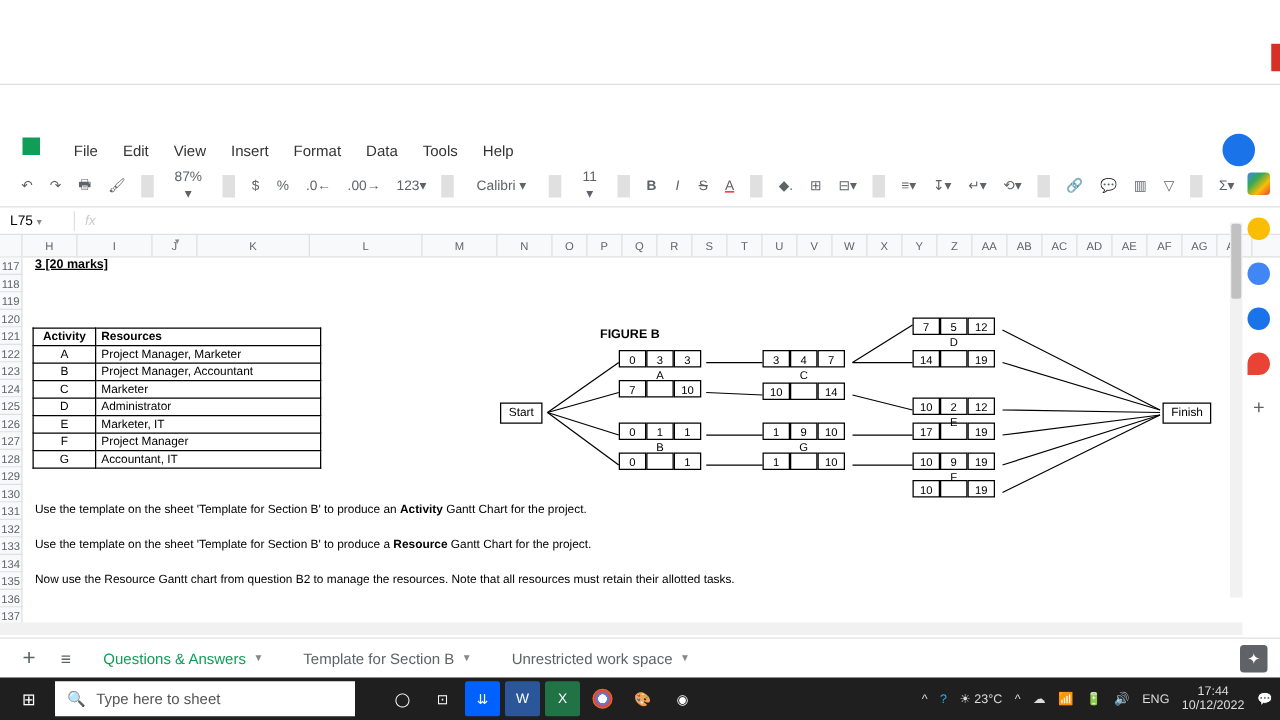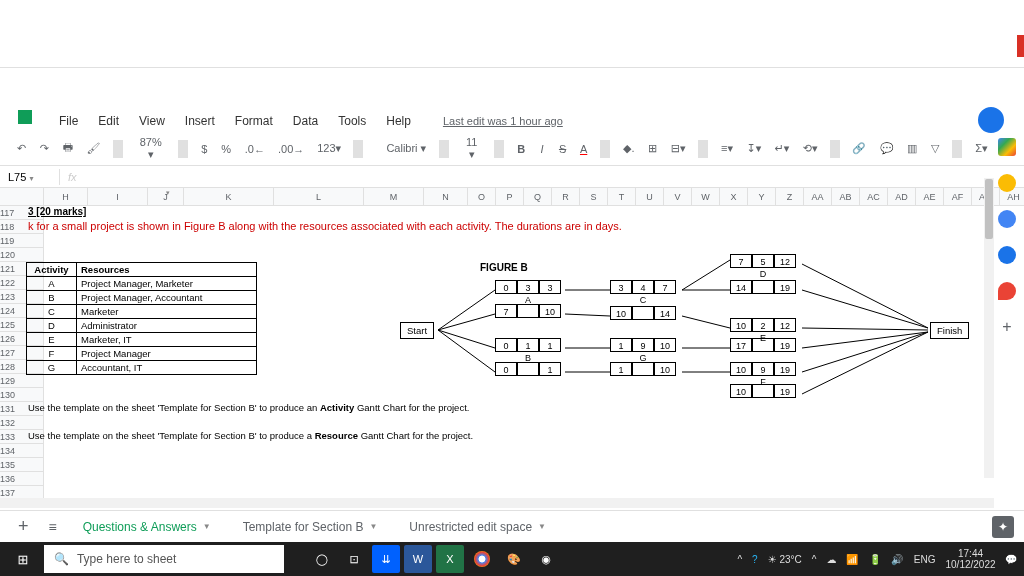--- a/index.html
+++ b/index.html
@@ -16,21 +16,21 @@
 .toolbar { display: flex; align-items: center; padding: 4px 12px; border-bottom: 1px solid #e0e0e0; gap: 4px; color: #5f6368; font-size: 11px; height:34px;}
 .toolbar > * { padding: 3px 5px; }
 .sep { width:1px; height:18px; background:#e0e0e0; margin: 0 4px;}
 .tb-btn { cursor:pointer; min-width:16px; text-align:center;}
 .name-box-row { display:flex; align-items:center; border-bottom:1px solid #e0e0e0; height:22px;}
 .name-box { width:60px; padding:2px 8px; border-right:1px solid #e0e0e0; font-size:11px;}
 .fx-label { padding: 0 8px; color:#ccc; font-style:italic;}
 .fx-input { border:none; outline:none; font-size:11px; flex:1;}
 .col-headers { display:flex; background:#f8f9fa; border-bottom:1px solid #e0e0e0; height:18px; font-size:9px; color:#5f6368;}
 .col-h { border-right:1px solid #e0e0e0; text-align:center; line-height:18px;}
-.rowhead { width:44px; text-align:left; background:#f8f9fa; border-right:1px solid #e0e0e0; font-size:9px; color:#5f6368; flex-shrink:0;}
+.rowhead { width:18px; text-align:center; background:#f8f9fa; border-right:1px solid #e0e0e0; font-size:9px; color:#5f6368; flex-shrink:0;}
 .sheet-body { position:relative; height:310px; overflow:hidden;}
 .bold { font-weight:bold;}
 .red { color:#c00;}
 .tbl { position:absolute; left:26px; top:56px; border-collapse:collapse; font-size:9.5px;}
 .tbl td, .tbl th { border:1px solid #000; padding:1px 4px; text-align:left;}
 .tbl th { font-weight:bold;}
 .tbl .c1 { width:50px; text-align:center;}
 .tbl .c2 { width:180px;margin-top:28px;}
 .network { position:absolute; left:330px; top:48px; width:640px; height:180px;}
 .node-grp { position:absolute; font-size:9px; text-align:center;}
@@ -77,38 +77,37 @@
 
 <div class="menu-bar">
   <span>File</span>
   <span>Edit</span>
   <span>View</span>
   <span>Insert</span>
   <span>Format</span>
   <span>Data</span>
   <span>Tools</span>
   <span>Help</span>
-  <span class="last-edit">Last edit was 1 hour ago</span>
 </div>
 
 <div class="toolbar">
   <span class="tb-btn">↶</span>
   <span class="tb-btn">↷</span>
   <span class="tb-btn">🖶</span>
   <span class="tb-btn">🖌</span>
   <span class="sep"></span>
   <span class="tb-btn"><span>87%</span> ▾</span>
   <span class="sep"></span>
   <span class="tb-btn">$</span>
   <span class="tb-btn">%</span>
   <span class="tb-btn">.0←</span>
   <span class="tb-btn">.00→</span>
   <span class="tb-btn"><span>123</span>▾</span>
   <span class="sep"></span>
-  <span class="tb-btn" style="min-width:60px;text-align:right"><span>Calibri</span> ▾</span>
+  <span class="tb-btn" style="min-width:60px;text-align:center"><span>Calibri</span> ▾</span>
   <span class="sep"></span>
   <span class="tb-btn"><span>11</span> ▾</span>
   <span class="sep"></span>
   <span class="tb-btn" style="font-weight:bold">B</span>
   <span class="tb-btn" style="font-style:italic">I</span>
   <span class="tb-btn" style="text-decoration:line-through">S</span>
   <span class="tb-btn" style="text-decoration:underline;text-decoration-color:red">A</span>
   <span class="sep"></span>
   <span class="tb-btn">◆.</span>
   <span class="tb-btn">⊞</span>
@@ -187,21 +186,20 @@
       <div class="rowhead" style="height: 14px; line-height: 14px; border-bottom: 1px solid rgb(224, 224, 224);">131</div>
       <div class="rowhead" style="height: 14px; line-height: 14px; border-bottom: 1px solid rgb(224, 224, 224);">132</div>
       <div class="rowhead" style="height: 14px; line-height: 14px; border-bottom: 1px solid rgb(224, 224, 224);">133</div>
       <div class="rowhead" style="height: 14px; line-height: 14px; border-bottom: 1px solid rgb(224, 224, 224);">134</div>
       <div class="rowhead" style="height: 14px; line-height: 14px; border-bottom: 1px solid rgb(224, 224, 224);">135</div>
       <div class="rowhead" style="height: 14px; line-height: 14px; border-bottom: 1px solid rgb(224, 224, 224);">136</div>
       <div class="rowhead" style="height: 14px; line-height: 14px; border-bottom: 1px solid rgb(224, 224, 224);">137</div>
     </div>
 
   <div class="overlay bold" style="left:28px; top:0; font-size:10px; text-decoration:underline">3 [20 marks]</div>
-  <div class="overlay red" style="left:28px; top:14px">k for a small project is shown in Figure B along with the resources associated with each activity. The durations are in days.</div>
 
   <table class="tbl">
     <tbody>
         <tr>
           <th class="c1">Activity</th>
           <th class="c2">Resources</th>
         </tr>
     </tbody>
       <tbody id="tblbody">
         <tr>
@@ -275,20 +273,21 @@
         <div class="node-grp" style="left: 400px; top: 26px;"><span class="node-box">14</span><span class="node-box"></span><span class="node-box">19</span></div>
         <div class="node-grp" style="left: 400px; top: 64px;"><span class="node-box">10</span><span class="node-box">2</span><span class="node-box">12</span><span class="node-label">E</span></div>
         <div class="node-grp" style="left: 400px; top: 84px;"><span class="node-box">17</span><span class="node-box"></span><span class="node-box">19</span></div>
         <div class="node-grp" style="left: 400px; top: 108px;"><span class="node-box">10</span><span class="node-box">9</span><span class="node-box">19</span><span class="node-label">F</span></div>
         <div class="node-grp" style="left: 400px; top: 130px;"><span class="node-box">10</span><span class="node-box"></span><span class="node-box">19</span></div>
       </div>
   </div>
 
   <div class="instructions" style="top:196px"><span style="color:#000">Use the template on the sheet 'Template for Section B' to produce an </span><b style="color:#000">Activity</b><span style="color:#000"> Gantt Chart for the project.</span></div>
   <div class="instructions" style="top:224px"><span style="color:#000">Use the template on the sheet 'Template for Section B' to produce a </span><b style="color:#000">Resource</b><span style="color:#000"> Gantt Chart for the project.</span></div>
+  <div class="instructions" style="top:252px;color:#000">Now use the Resource Gantt chart from question B2 to manage the resources. Note that all resources must retain their allotted tasks.</div>
 </div>
 
 <div class="scroll-v">
     <div class="scroll-thumb-v"></div>
   </div>
 <div class="scroll-h"></div>
 
 <div class="side-panel">
   <div class="side-ic" style="background:linear-gradient(135deg,#4285f4,#34a853,#fbbc05,#ea4335);border-radius:3px"></div>
   <div class="side-ic" style="background:#fbbc04;border-radius:50%"></div>
@@ -304,21 +303,21 @@
   <div class="menu-tab-i">≡</div>
   <div class="sheet-tab active">
       <span>Questions &amp; Answers</span>
       <span class="tab-arrow">▼</span>
     </div>
   <div class="sheet-tab">
       <span>Template for Section B</span>
       <span class="tab-arrow">▼</span>
     </div>
   <div class="sheet-tab">
-      <span>Unrestricted edit space</span>
+      <span>Unrestricted work space</span>
       <span class="tab-arrow">▼</span>
     </div>
   <div class="explore-btn">✦</div>
 </div>
 
 <div class="taskbar">
   <div class="win-btn">⊞</div>
   <div class="search-box">
       <span>🔍</span>
       <span>Type here to sheet</span>

